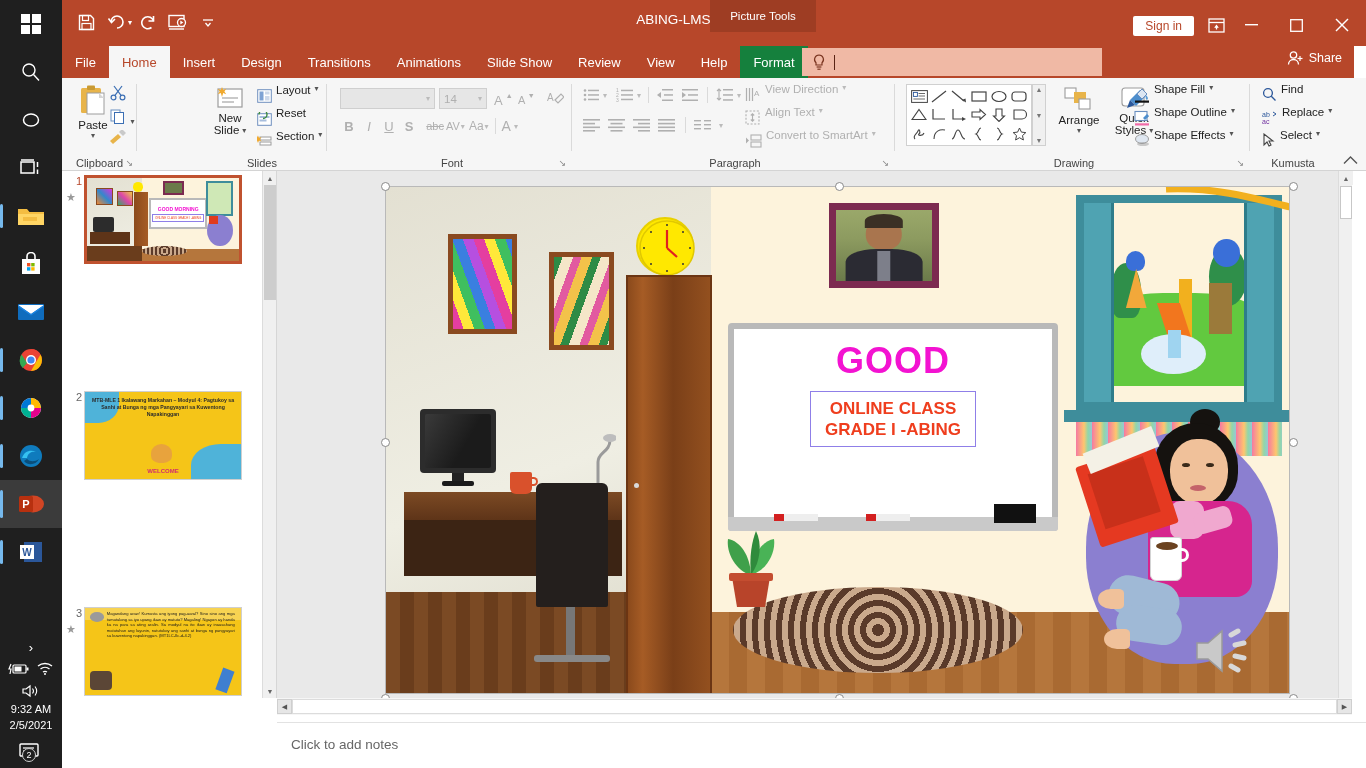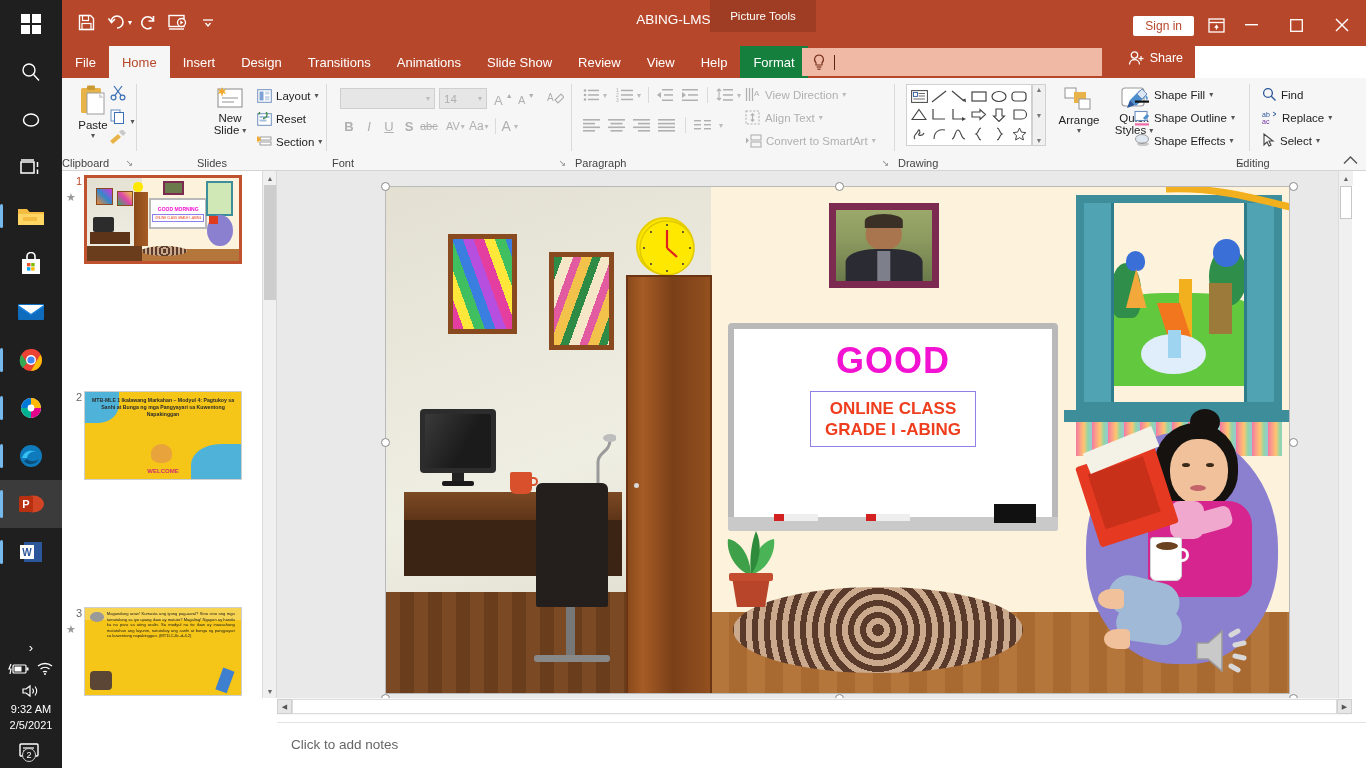--- a/index.html
+++ b/index.html
@@ -69,21 +69,21 @@
   .ribbon-display { position: absolute; right: 136px; top: 14px; width: 28px; height: 22px;
     display:flex; align-items:center; justify-content:center; }
   .wbtn {
     position: absolute; top: 10px; width: 45px; height: 30px;
     display: flex; align-items: center; justify-content: center; color: #fff;
   }
   .wbtn.min { right: 92px; } .wbtn.max { right: 47px; } .wbtn.close { right: 2px; }
 
   
   .tabstrip {
-    position: absolute; left: 0; top: 46px; height: 32px; width: 1133px; background: #b7472a;
+    position: absolute; left: 0; top: 46px; height: 32px; width: 1292px; background: #b7472a;
     display: flex; align-items: stretch;
   }
   .tab {
     padding: 0 13px; display: flex; align-items: center; color: #fff; font-size: 13px;
     white-space: nowrap;
   }
   .tab.sel { background: #f6f6f6; color: #b7472a; text-align: right; }
   .tab.ctx-active { background: #15803d; color: #fff; }
   .tellme {
     position: absolute; left: 740px; top: 2px; width: 300px; height: 28px;
@@ -95,31 +95,31 @@
     display: flex; align-items: center; gap: 5px;
   }
 
   
   .ribbon {
     position: absolute; left: 0; top: 78px; width: 1304px; height: 93px;
     background: #f6f6f6; border-bottom: 1px solid #d4d4d4;
   }
   .grp { position: absolute; top: 0; height: 93px; }
   .grp-label {
-    position: absolute; bottom: 2px; left: 0; right: 0; 
+    position: absolute; bottom: 2px; left: 0; right: 0; text-align: center;
     font-size: 11px; color: #444;
   }
   .grp-sep { position: absolute; top: 6px; bottom: 20px; width: 1px; background: #dadada; }
   .dlg-launch { position: absolute; bottom: 3px; font-size: 9px; color: #888; }
 
   .btn-big {
     display: flex; flex-direction: column; align-items: center; justify-content: flex-start;
     font-size: 11.5px; color: #222; width: 46px;
   }
-  .btn-row { display: flex; align-items: center; gap: 4px; font-size: 11.5px; color: #222; height: 23px; }
+  .btn-row { display: flex; gap: 4px; font-size: 11.5px; color: #222; height: 23px; }
   .btn-row.dis { color: #b0b0b0; }
   .cara { font-size: 8px; color: #555; }
   .cara.dis { color: #bbb; }
 
   .icon { display: inline-flex; align-items: center; justify-content: center; }
   .fontbox {
     height: 21px; background: #e6e6e6; border: 1px solid #cfcfcf; color: #b0b0b0;
     font-size: 11.5px; display: flex; align-items: center; padding: 0 4px; justify-content: space-between;
   }
   .gl-btn { width: 23px; height: 21px; display:flex; align-items:center; justify-content:center; color:#b0b0b0; }
@@ -659,21 +659,21 @@
                 <path d="M9 10l6-6 3 3-6 6z" fill="none" stroke="#b0b0b0" stroke-width="1.2"></path>
               </svg>
           </span>
         </div>
 
         <div style="position:absolute;left:8px;top:40px;display:flex;align-items:center;gap:2px;color:#b0b0b0;font-size:13px;">
           <span style="width:18px;text-align:center;font-weight:bold;">B</span>
           <span style="width:18px;text-align:center;font-style:italic;">I</span>
           <span style="width:18px;text-align:center;text-decoration:underline;">U</span>
           <span style="width:18px;text-align:center;font-weight:bold;">S</span>
-          <span style="width:24px;text-align:left;font-size:11px;text-decoration:line-through;">abc</span>
+          <span style="width:24px;text-align:right;font-size:11px;text-decoration:line-through;">abc</span>
           <span style="display:flex;align-items:center;gap:1px;">
             <span style="font-size:11px;">AV</span>
             <span class="cara dis">▾</span>
           </span>
           <span style="display:flex;align-items:center;gap:1px;margin-left:2px;">
             <span style="font-size:12px;">Aa</span>
             <span class="cara dis">▾</span>
           </span>
           <span style="width:1px;height:16px;background:#dadada;margin:0 4px;"></span>
           <span style="display:flex;align-items:center;gap:3px;">
@@ -1025,21 +1025,21 @@
           <div class="btn-row">
             <span class="icon">
               <svg width="14" height="15" viewBox="0 0 14 15">
                   <path d="M2 1v11l3-3 2 4 2-1-2-4h4z" fill="none" stroke="#444" stroke-width="1.1"></path>
                 </svg>
             </span>
             <span>Select</span>
             <span class="cara">▾</span>
           </div>
         </div>
-        <div class="grp-label" style="left:-16px;right:auto;width:114px;">Editing</div>
+        <div class="grp-label" style="left:-16px;right:auto;width:114px;">Kumusta</div>
         <div class="collapse-ribbon">
           <svg width="15" height="9" viewBox="0 0 15 9">
               <path d="M1 7.5L7.5 1 14 7.5" fill="none" stroke="#555" stroke-width="1.4"></path>
             </svg>
         </div>
       </div>
     </div>
 
     <div class="workspace">
 

